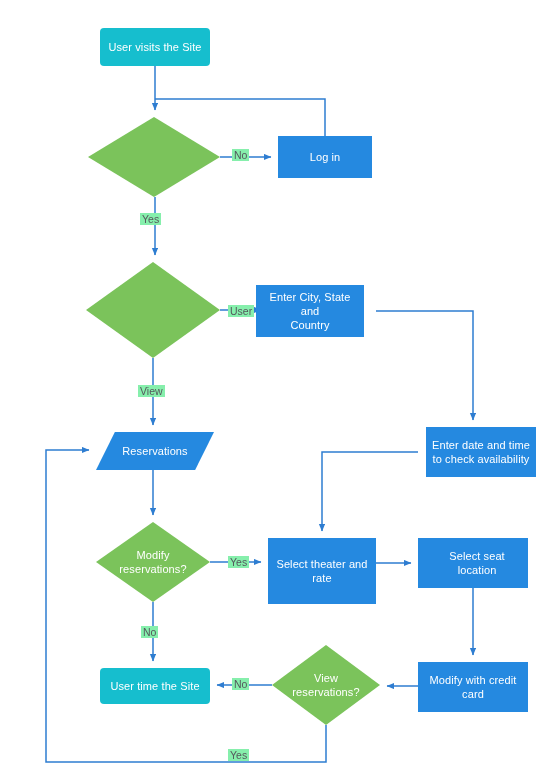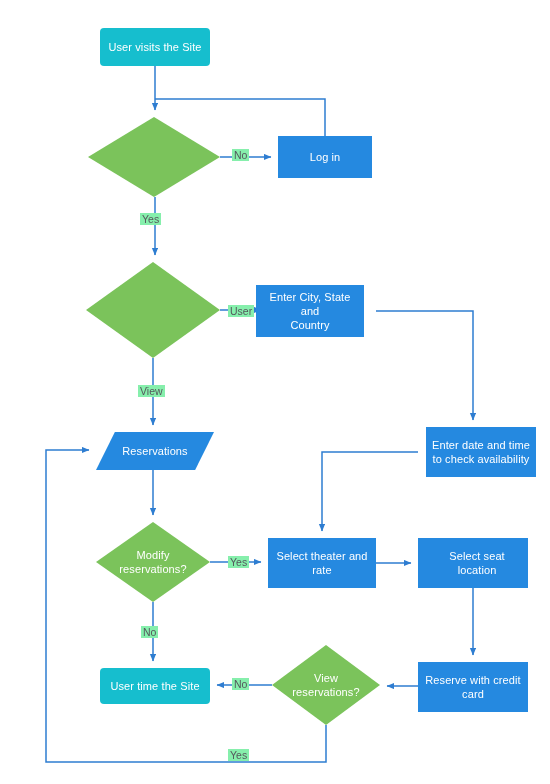--- a/index.html
+++ b/index.html
@@ -158,29 +158,29 @@
       </div>
       <div class="node n-process" style="left: 418px; top: 427px; width: 110px; height: 50px; margin-left: 8px;">
         <span class="lbl">Enter date and time
 to check availability</span>
       </div>
       <div class="node n-decision" style="left: 96px; top: 522px; width: 114px; height: 80px;">
         <span class="shape"></span>
         <span class="lbl">Modify
 reservations?</span>
       </div>
-      <div class="node n-process" style="left: 268px; top: 538px; width: 108px; height: 50px;">
+      <div class="node n-process" style="left: 268px; top: 538px; width: 108px; height: 66px;">
         <span class="lbl">Select theater and
 rate</span>
       </div>
       <div class="node n-process" style="left: 418px; top: 538px; width: 110px; height: 50px; padding-left: 8px;">
         <span class="lbl">Select seat location</span>
       </div>
       <div class="node n-process" style="left: 418px; top: 662px; width: 110px; height: 50px;">
-        <span class="lbl">Reserve with credit
+        <span class="lbl">Modify with credit
 card</span>
       </div>
       <div class="node n-decision" style="left: 272px; top: 645px; width: 108px; height: 80px;">
         <span class="shape"></span>
         <span class="lbl">View
 reservations?</span>
       </div>
       <div class="node n-terminator" style="left: 100px; top: 668px; width: 110px; height: 36px;">
         <span class="lbl">User time the Site</span>
       </div>

